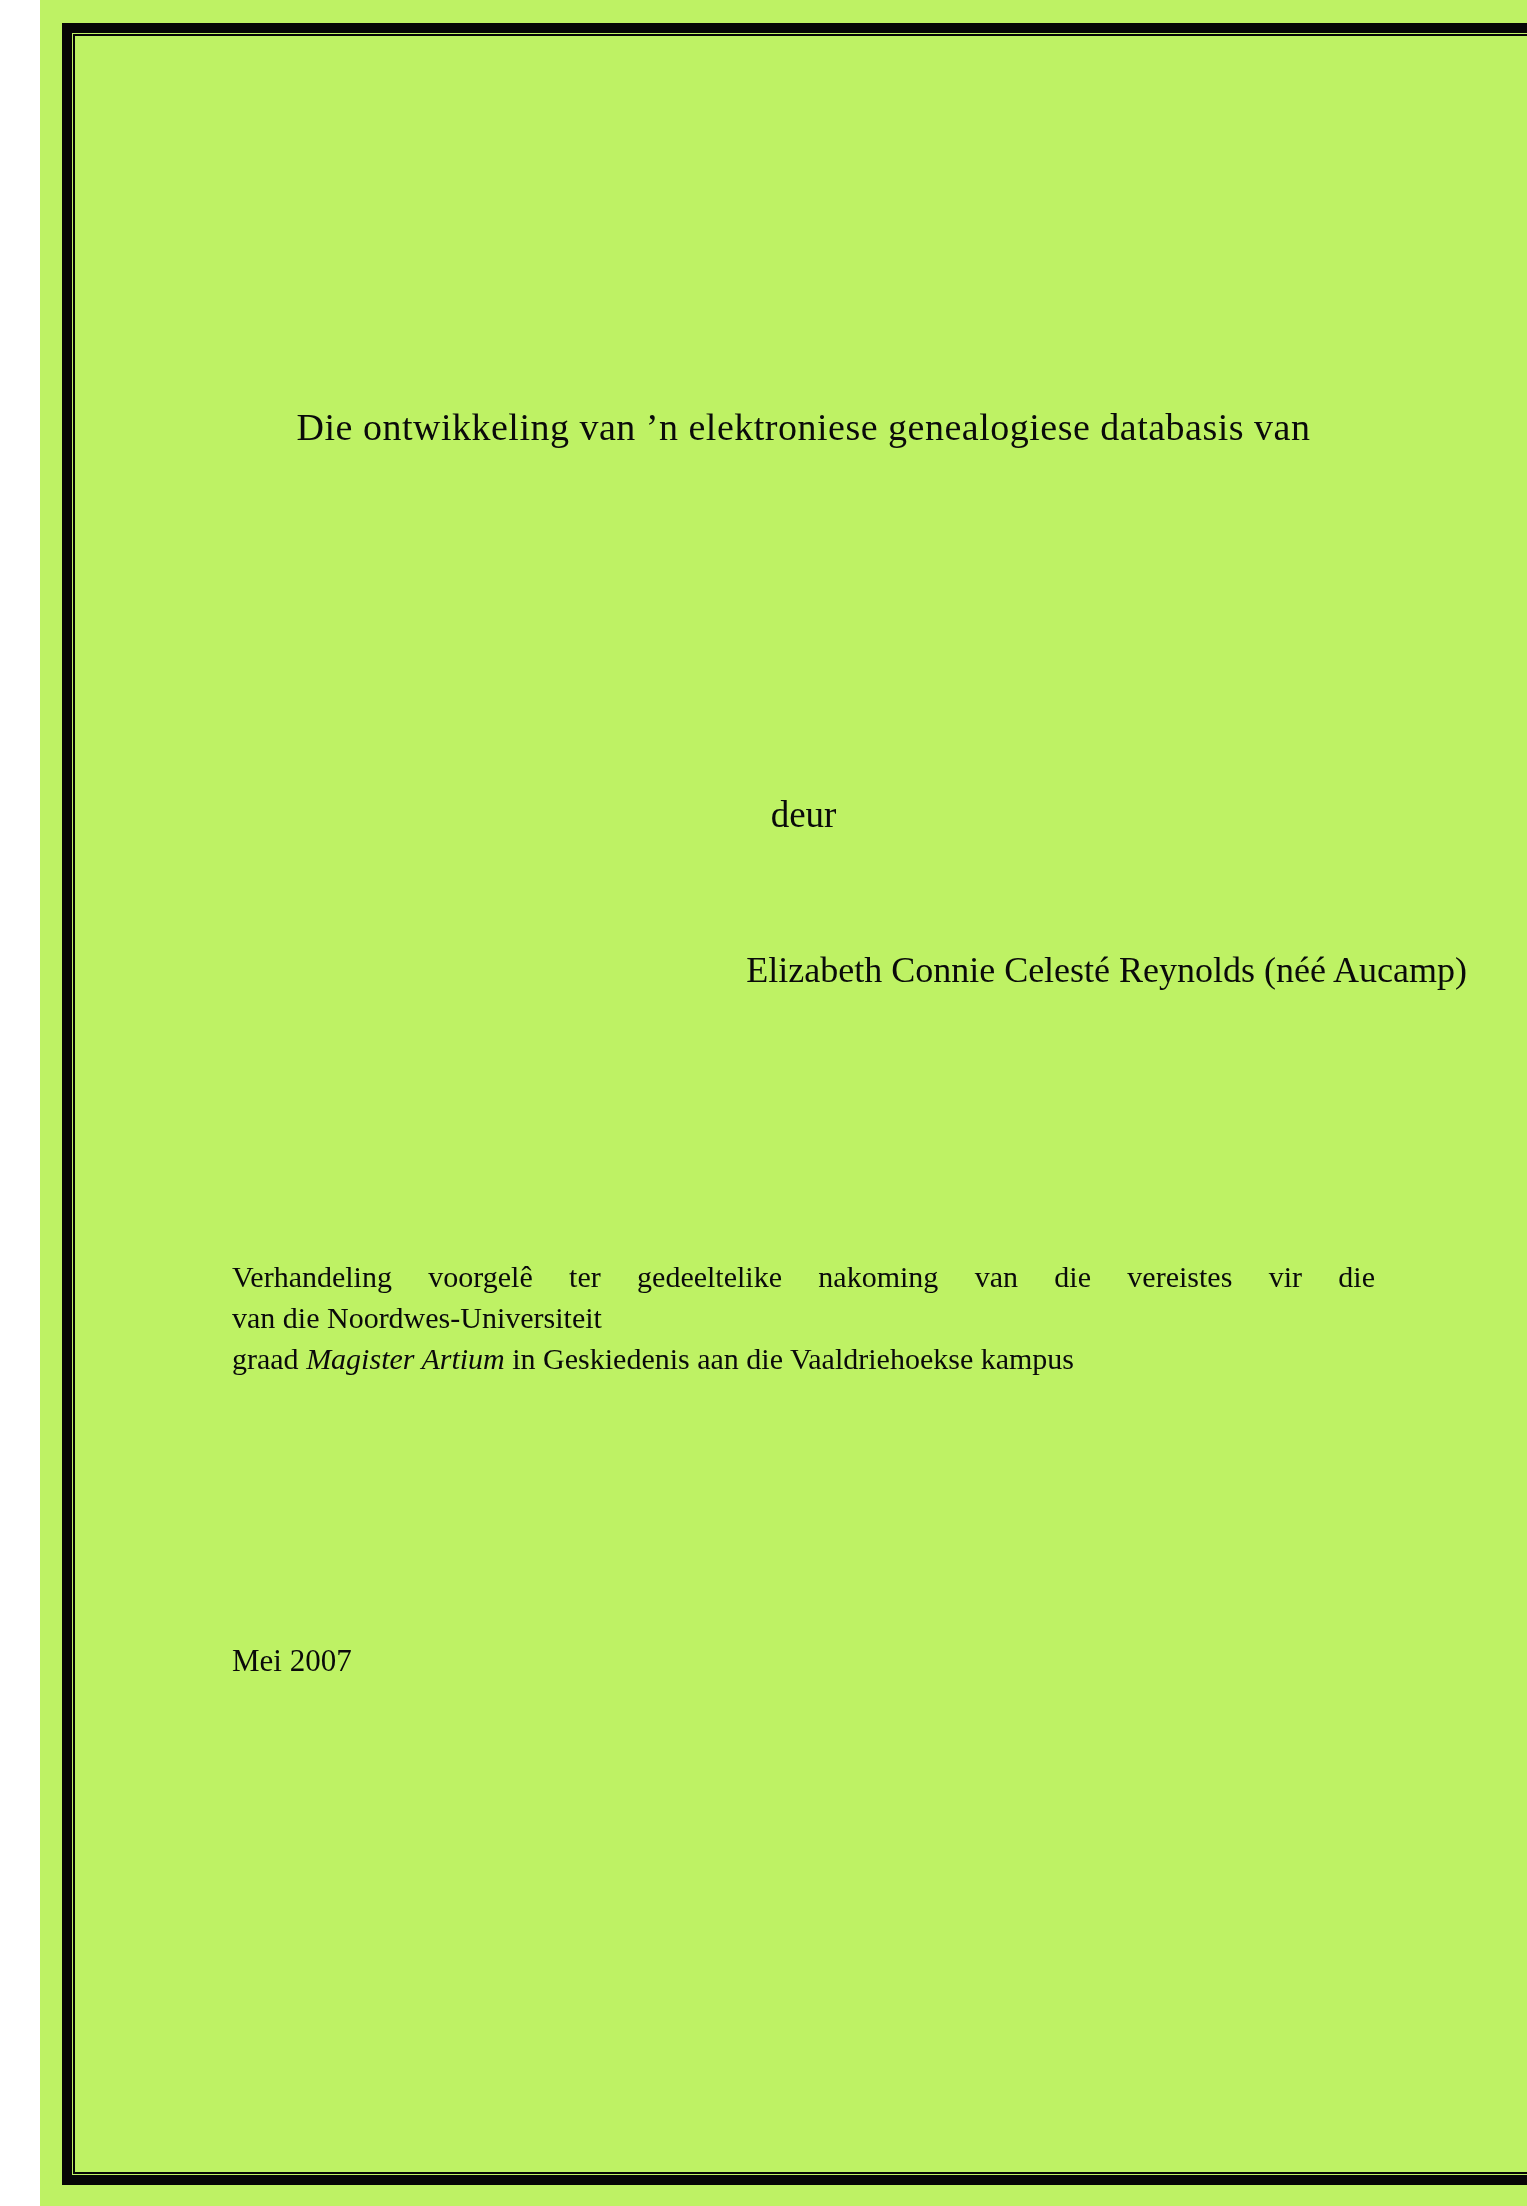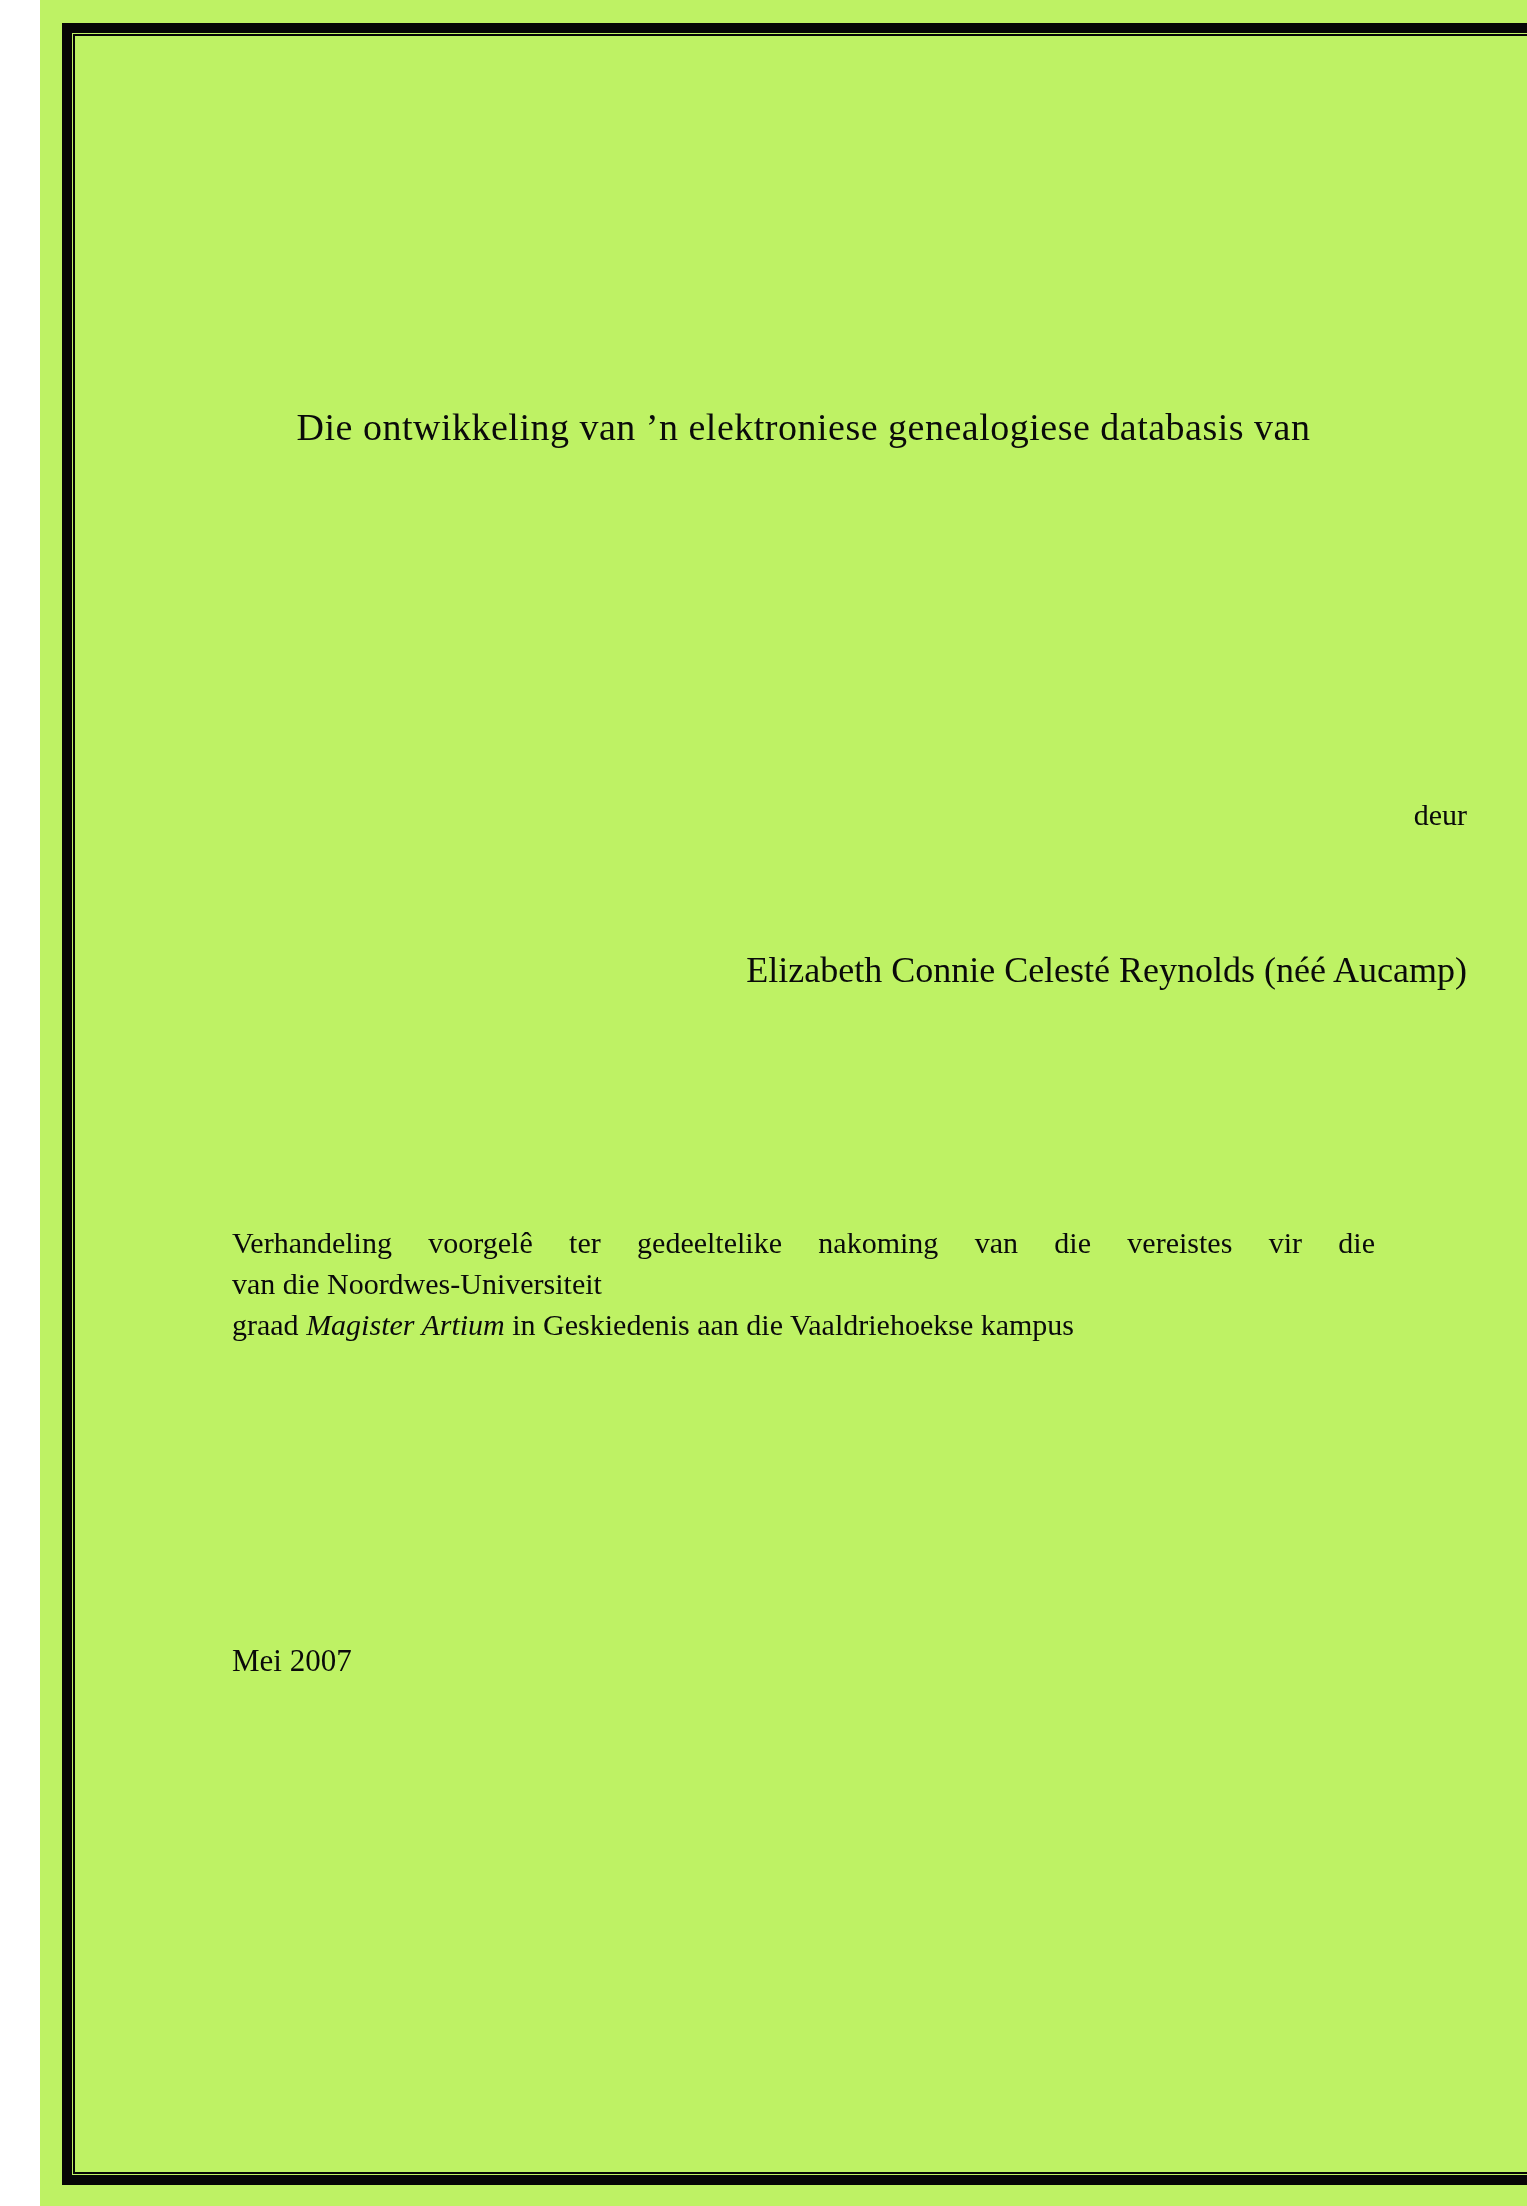--- a/index.html
+++ b/index.html
@@ -40,37 +40,37 @@
     text-align: center;
     font-size: 38px;
     line-height: 76px;
     letter-spacing: 0.5px;
   }
   .byline {
     position: absolute;
     left: 100px;
     top: 800px;
     width: 1327px;
-    text-align: right;
-    font-size: 30px;
+    text-align: center;
+    font-size: 37px;
     line-height: 30px;
   }
   .author {
     position: absolute;
     left: 100px;
     top: 952px;
     width: 1327px;
     text-align: right;
     font-size: 36px;
     line-height: 36px;
   }
   .statement {
     position: absolute;
     left: 192px;
-    top: 1222px;
+    top: 1256px;
     width: 1143px;
     font-size: 30px;
     line-height: 41px;
   }
   .statement .justified {
     text-align: justify;
     text-align-last: justify;
   }
   .statement .italic {
     font-style: italic;

